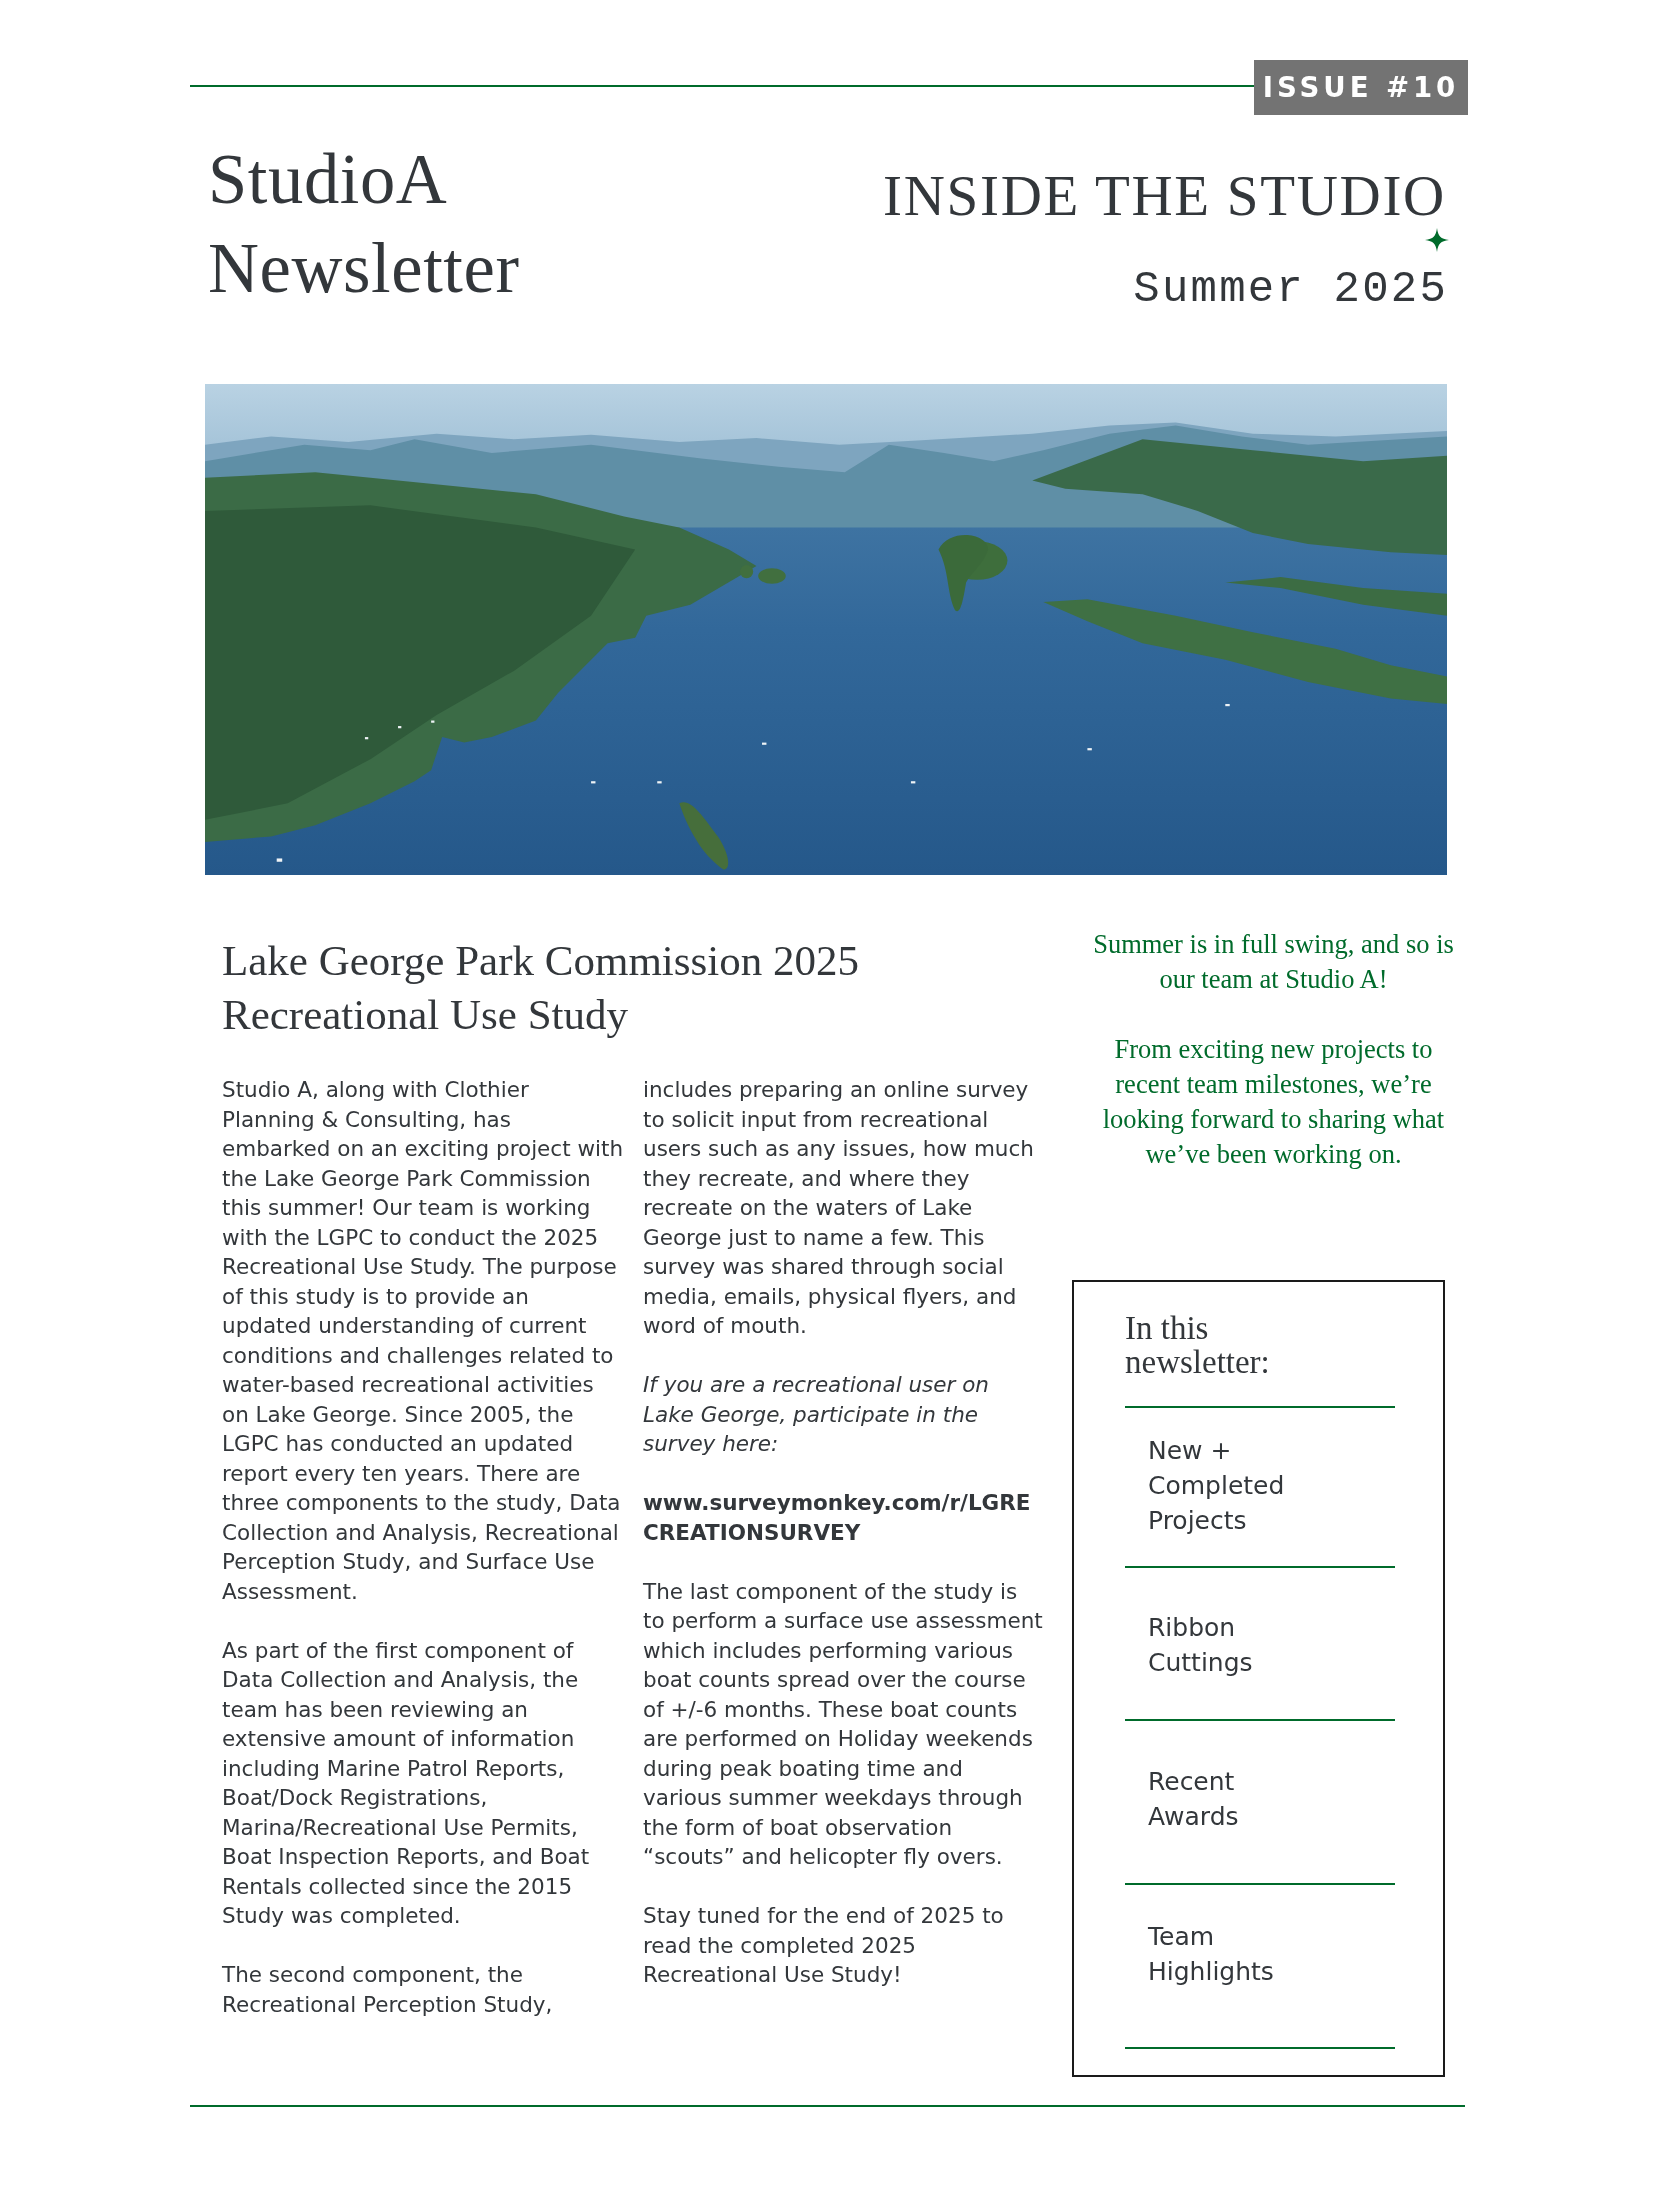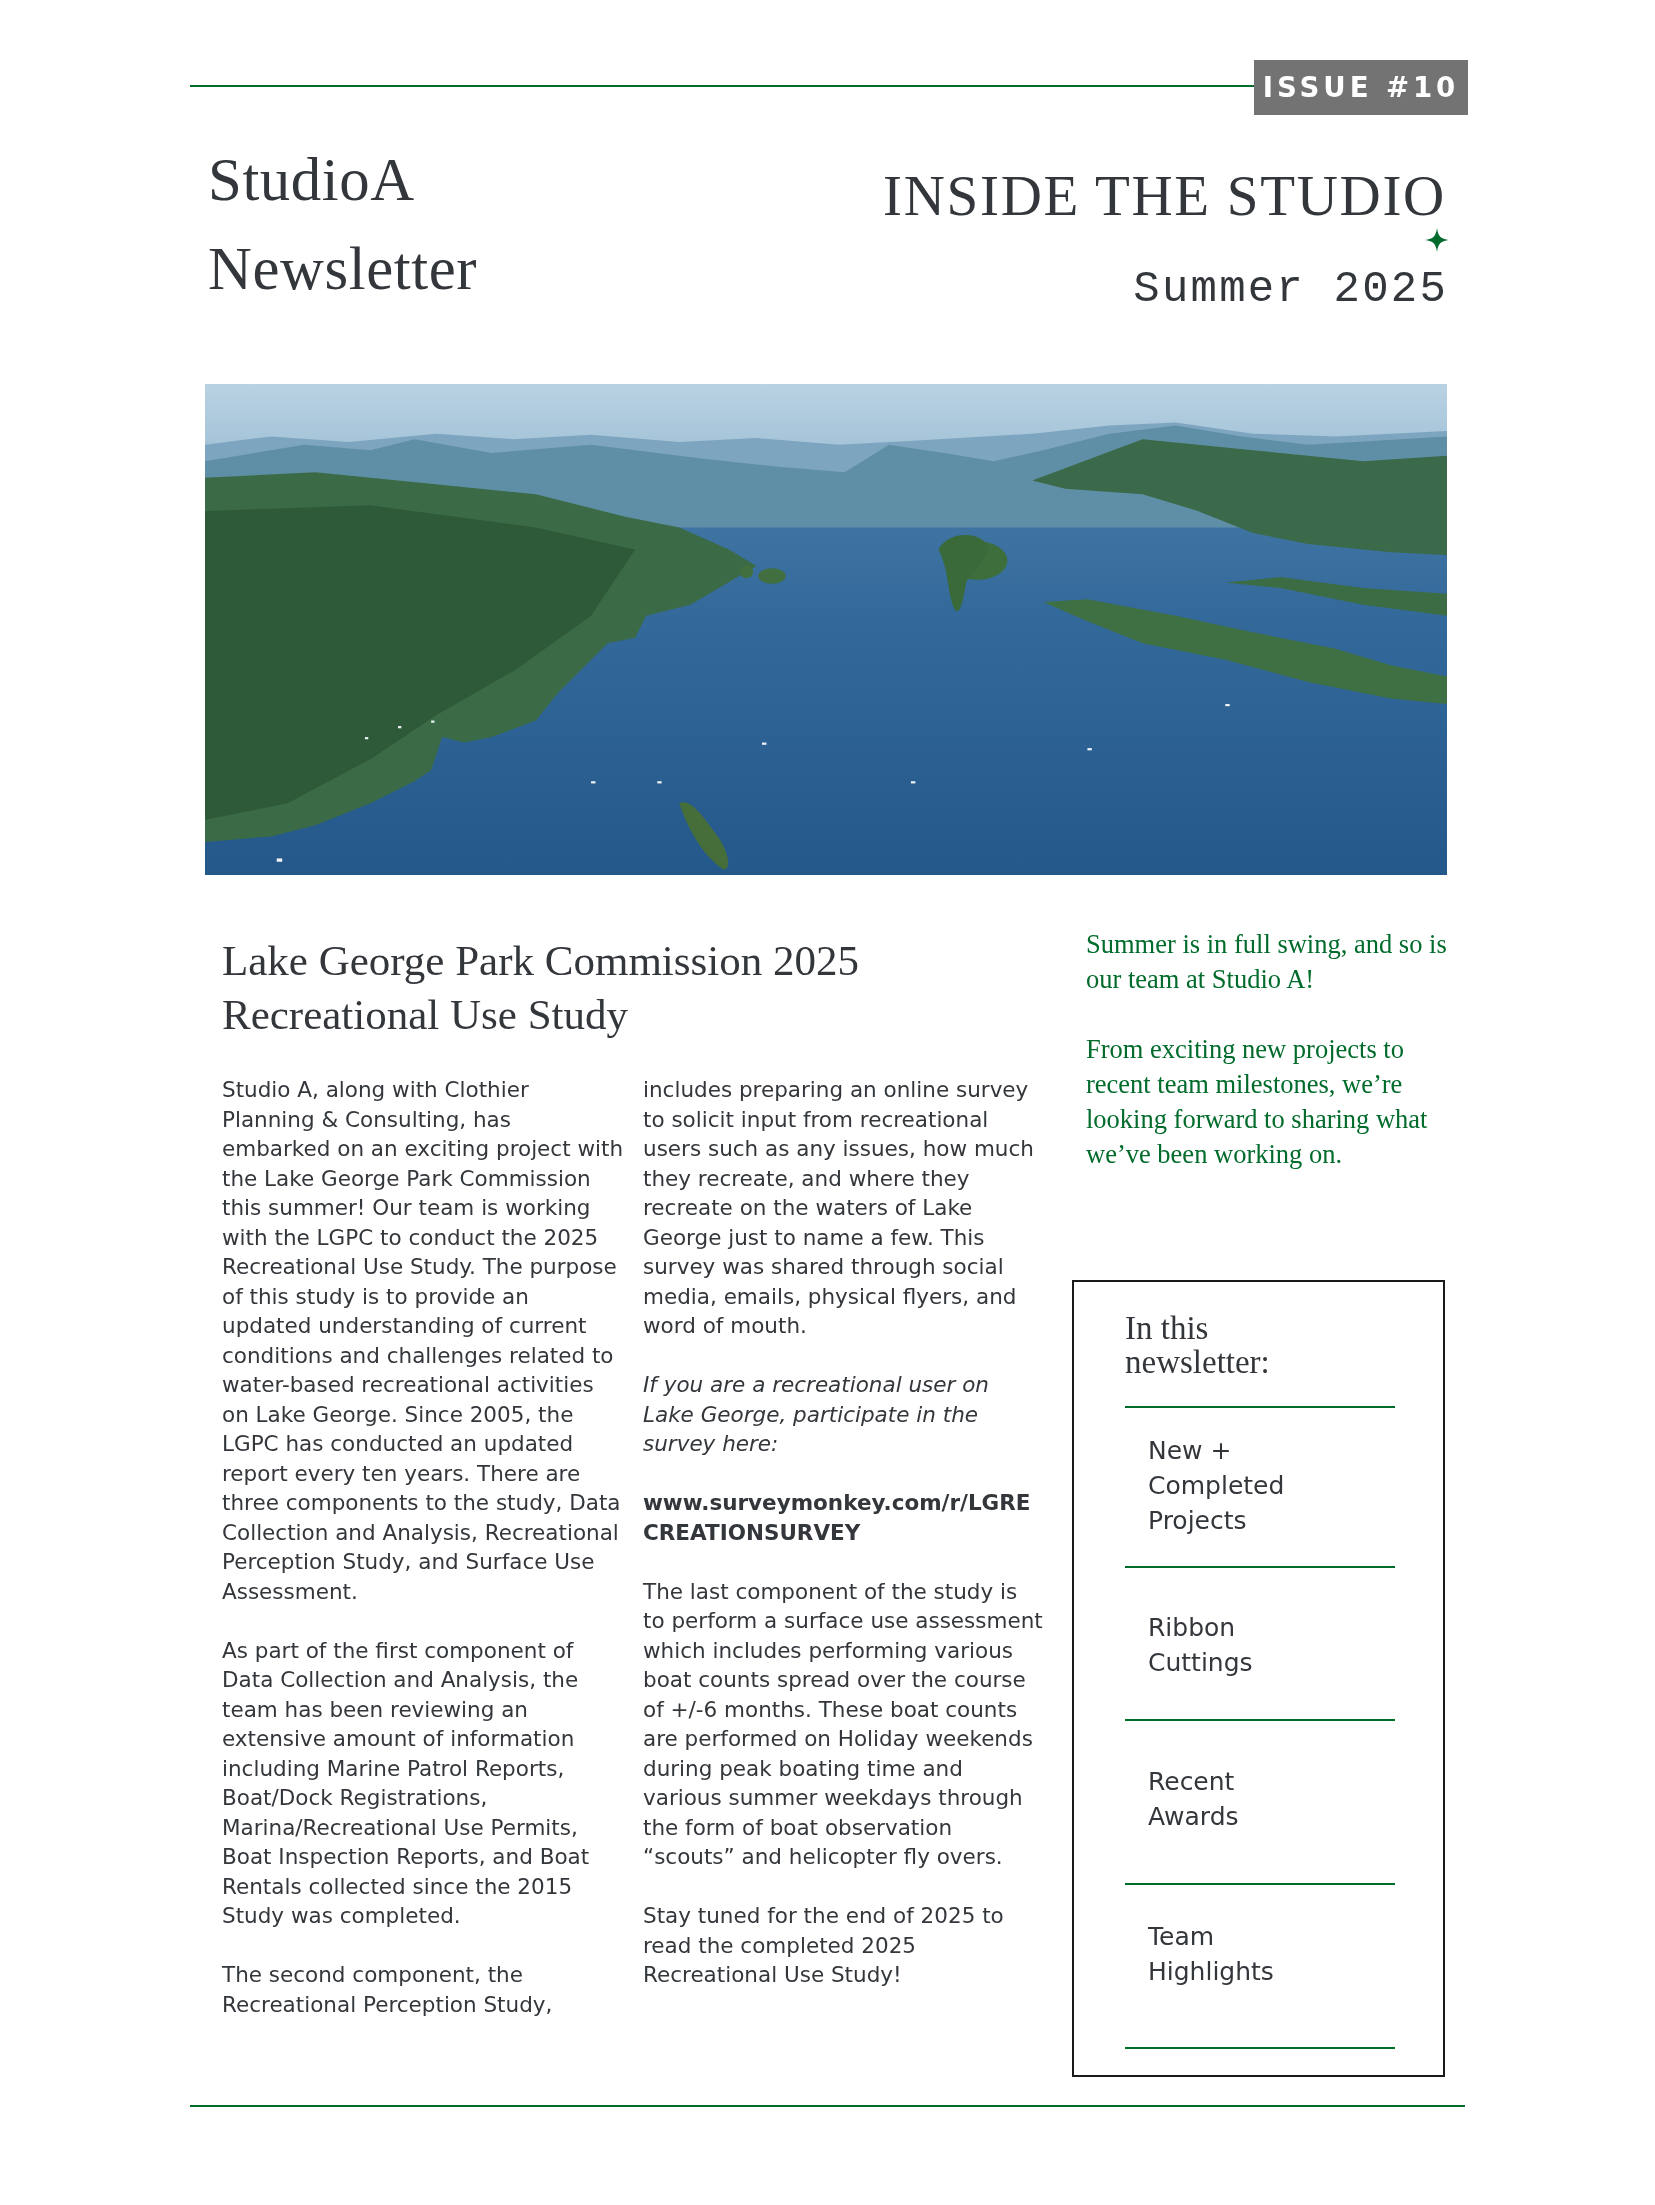--- a/index.html
+++ b/index.html
@@ -5,21 +5,21 @@
   html, body { margin: 0; padding: 0; background: #ffffff; }
   body { width: 1656px; height: 2205px; position: relative; overflow: hidden; color: #33373b; font-family: "Liberation Sans", sans-serif; }
   .abs { position: absolute; }
 
   .top-rule { left: 190px; top: 85px; width: 1064px; height: 2.2px; background: #006b2b; }
   .issue-badge { left: 1254px; top: 60px; width: 214px; height: 55px; background: #737373; color: #ffffff;
     font-family: "DejaVu Sans", sans-serif; font-weight: bold; font-size: 27.6px; letter-spacing: 3.9px;
     display: flex; align-items: center; justify-content: center; }
 
   .masthead { left: 208px; top: 135px; width: 551px; font-family: "Liberation Serif", serif;
-    font-size: 62px; line-height: 89px; color: #33373b; letter-spacing: 0.6px; }
+    font-size: 72px; line-height: 89px; color: #33373b; letter-spacing: 0.6px; }
   .masthead div { transform: scaleX(0.98); transform-origin: left; }
 
   .inside-title { right: 210px; top: 163px; font-family: "Liberation Serif", serif; font-size: 57px;
     letter-spacing: 1.7px; color: #33373b; white-space: nowrap; }
   .sparkle { right: 207px; top: 228px; width: 24px; height: 24px; }
   .season { right: 208px; top: 264px; font-family: Liberation Mono, monospace; font-size: 44px; letter-spacing: 2.2px; color: #33373b; white-space: nowrap; }
 
   .hero { left: 205px; top: 384px; width: 1242px; height: 491px; overflow: hidden; }
 
   .article-title { left: 222px; top: 910px; width: 772px; font-family: "Liberation Serif", serif;
@@ -27,21 +27,21 @@
 
   .col { font-family: "DejaVu Sans", sans-serif; font-size: 21.5px; line-height: 29.5px; color: #33373b; width: 402px; }
   .col p { margin: 0 0 29.5px 0; white-space: pre-line; }
   .col1 { left: 222px; top: 1075px; }
   .col2 { left: 643px; top: 1075px; }
   .italic { font-style: italic; }
   .bold { font-weight: bold; word-break: break-all; }
 
   .intro { left: 1086px; top: 927px; width: 375px; font-family: "Liberation Serif", serif; font-size: 26.5px;
     line-height: 35px; color: #006b2b; }
-  .intro p { margin: 0 0 35px 0; }
+  .intro p { margin: 0 0 35px 0; text-align: center; }
 
   .toc-box { left: 1072px; top: 1280px; width: 373px; height: 797px; border: 2.2px solid #1a1a1a; box-sizing: border-box; }
   .toc-title { left: 1125px; top: 1311px; font-family: "Liberation Serif", serif; font-size: 33px; line-height: 34px; color: #33373b; width: 221px; }
   .toc-rule { position: absolute; left: 1125px; width: 270px; height: 2.2px; background: #006b2b; }
   .toc-item { position: absolute; left: 1148px; font-family: "DejaVu Sans", sans-serif; font-size: 25px; line-height: 35px; color: #33373b; width: 221px; white-space: pre-line; }
 
   .bottom-rule { left: 190px; top: 2105px; width: 1275px; height: 2.2px; background: #006b2b; }
 </style>
 </head>
 <body>

